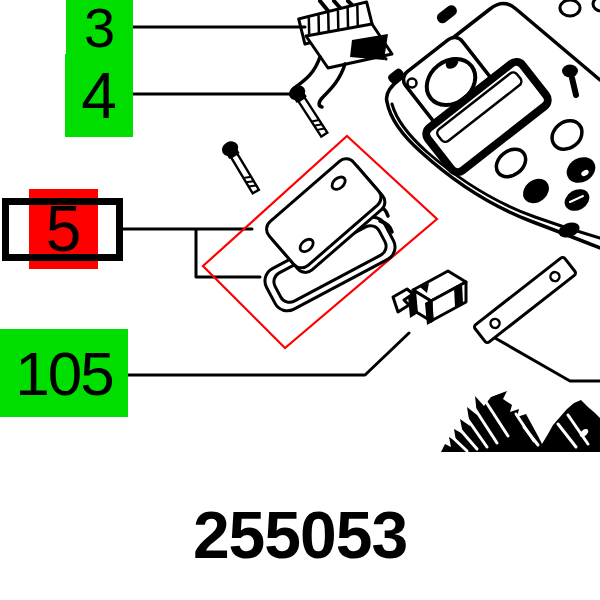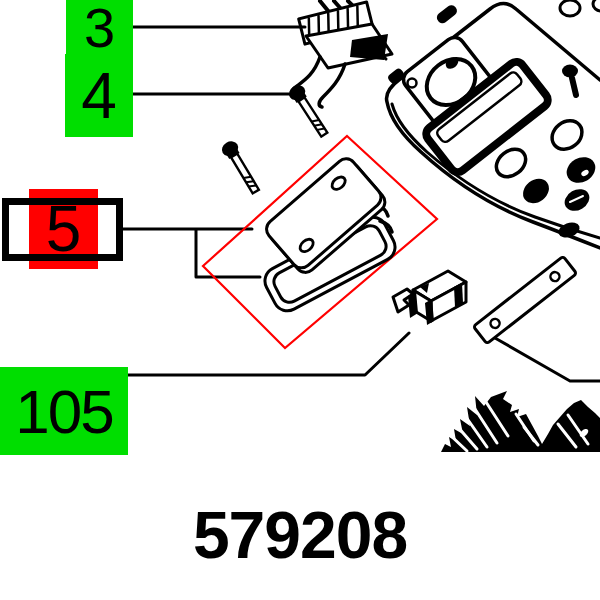--- a/index.html
+++ b/index.html
@@ -14,21 +14,21 @@
   }
   .stage svg{position:absolute;left:0;top:0;color:var(--ink);}
   .callout{
     position:absolute;display:flex;align-items:center;justify-content:center;
     color:#000;font-weight:400;user-select:none;
   }
   .green{background:var(--hl-green);}
   .red{background:var(--hl-red);}
   #label3{left:66px;top:0;width:67px;height:54px;font-size:56px;}
   #label4{left:65px;top:54px;width:68px;height:83px;font-size:64px;}
-  #label105{left:0;top:329px;width:128px;height:88px;font-size:62px;letter-spacing:-2px;margin-top:38px;}
+  #label105{left:0;top:329px;width:128px;height:88px;font-size:62px;letter-spacing:-2px;}
   #label5{left:29px;top:189px;width:69px;height:80px;font-size:64px;z-index:2;}
   #frame5{
     position:absolute;left:2px;top:198px;width:121px;height:63px;
     border:7px solid var(--ink);box-sizing:border-box;z-index:3;background:transparent;
   }
   #partnumber{
     position:absolute;left:0;top:497px;width:600px;text-align:center;
     font-size:66px;font-weight:700;letter-spacing:-1px;color:var(--ink);
   }
 </style>
@@ -164,14 +164,14 @@
     <span>4</span>
   </div>
   <div id="label5" class="callout red">
     <span>5</span>
   </div>
   <div id="frame5"></div>
   <div id="label105" class="callout green">
     <span>105</span>
   </div>
 
-  <div id="partnumber">579208</div>
+  <div id="partnumber">255053</div>
 </div>
 
 </body></html>

